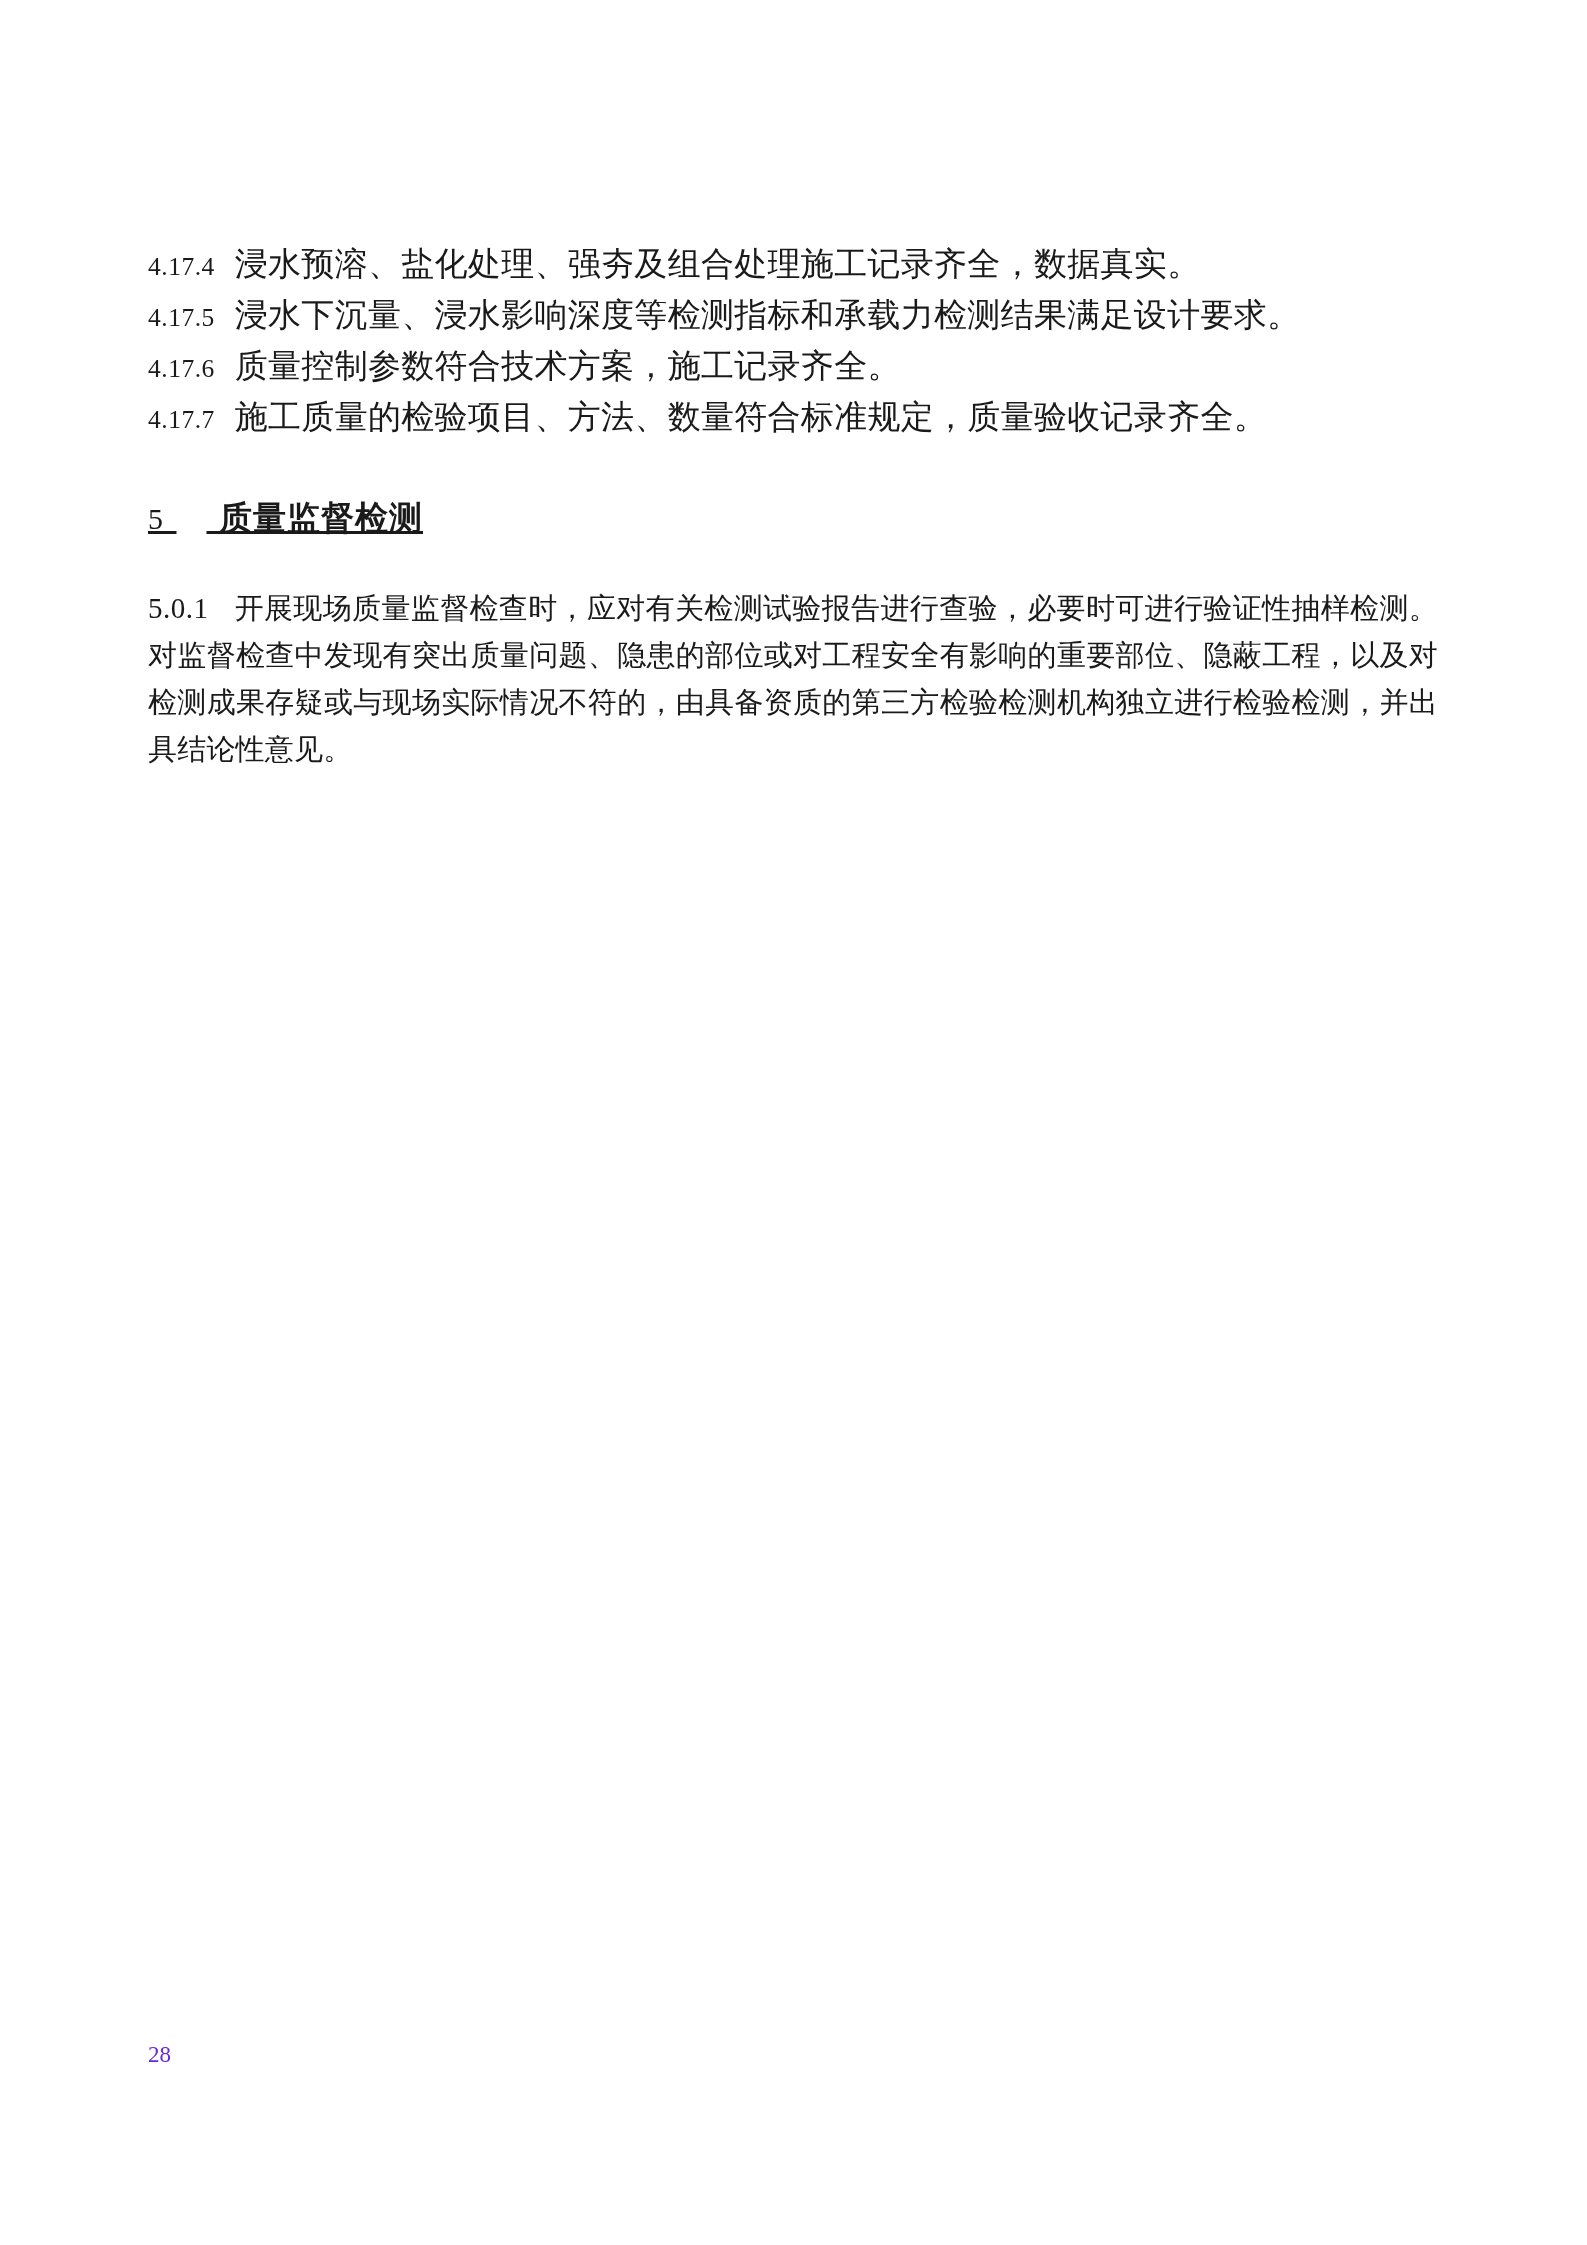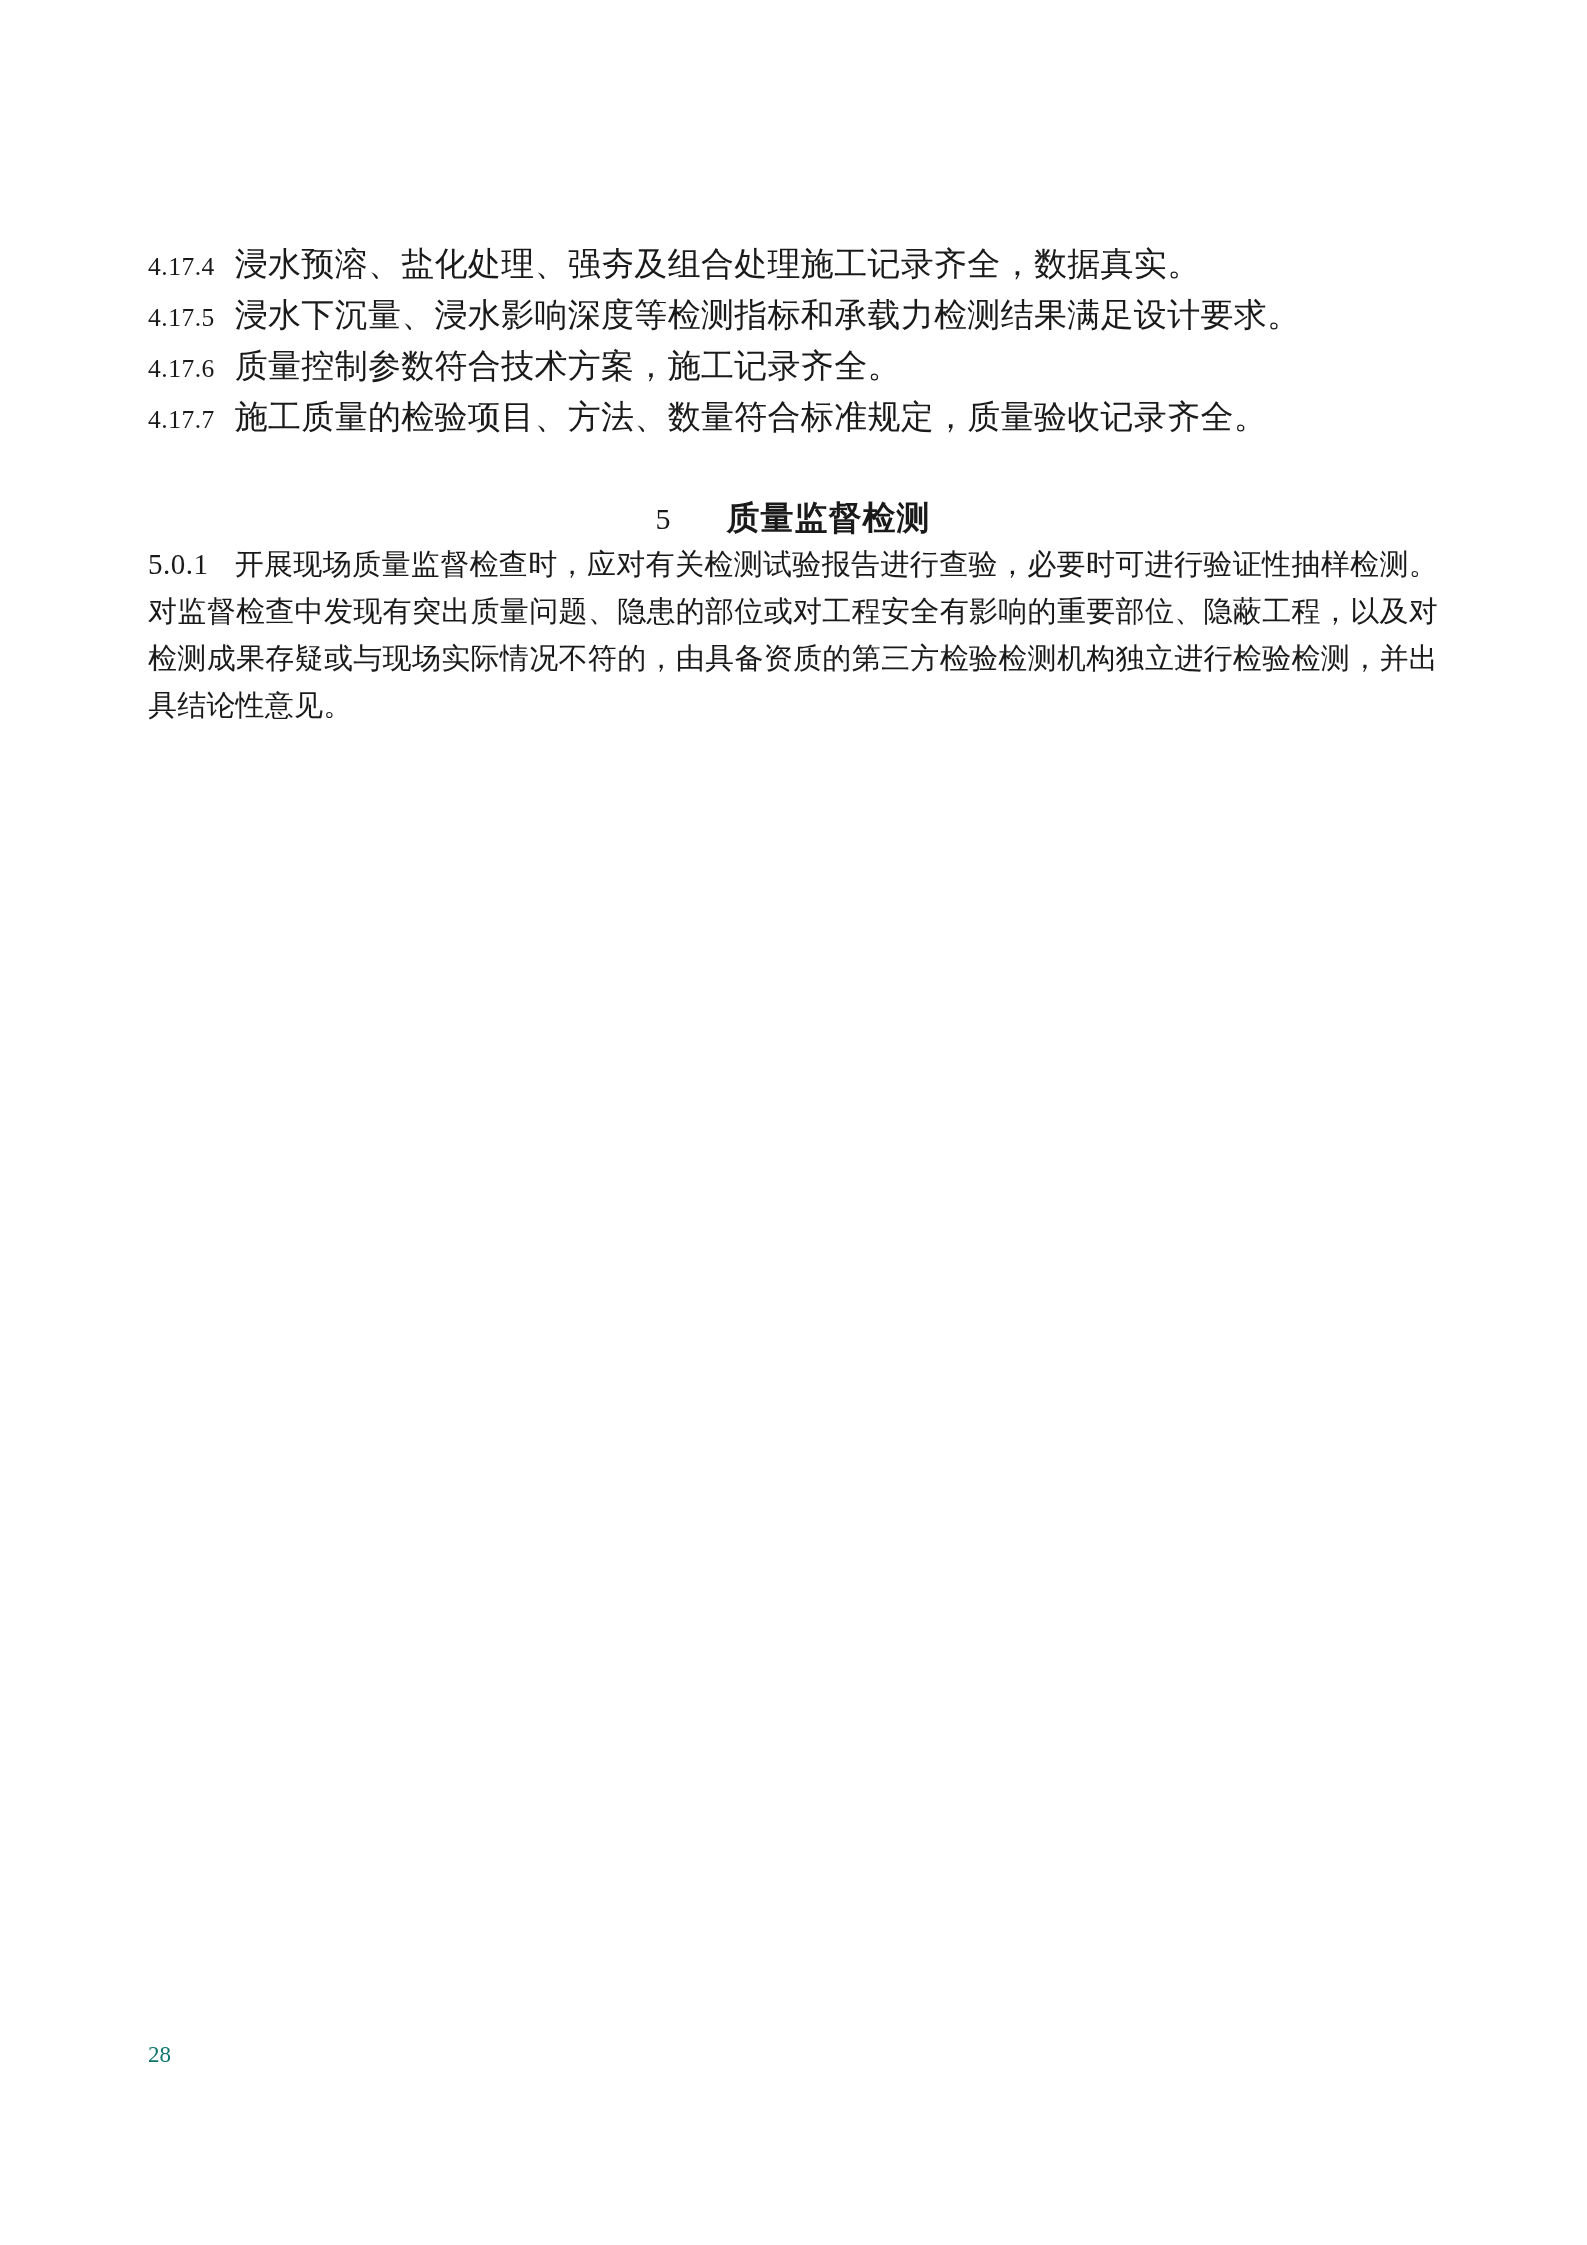--- a/index.html
+++ b/index.html
@@ -47,26 +47,27 @@
   .clause .txt {
     flex: 1 1 auto;
     margin-left: 20px;
     font-family: "DejaVu Sans", "Liberation Sans", sans-serif;
     font-size: 33px;
     letter-spacing: 0.3px;
   }
 
   
   .chapter {
-    text-align: center;
     margin-top: 52px;
+    margin-bottom: 44px;
     font-family: "DejaVu Sans", "Liberation Sans", sans-serif;
     font-weight: bold;
     font-size: 33px;
     letter-spacing: 1px;
+    text-decoration: underline;
   }
   .chapter .ch-num {
     font-weight: normal;
     font-family: "Liberation Serif", "DejaVu Serif", serif;
     font-size: 30px;
   }
   .chapter .ch-gap {
     display: inline-block;
     width: 30px;
   }
@@ -89,21 +90,21 @@
     width: 26px;
   }
 
   
   .folio {
     position: absolute;
     left: 148px;
     top: 2042px;
     font-family: "Liberation Serif", "DejaVu Serif", serif;
     font-size: 23px;
-    color: #0f766e;
+    color: #6d28d9;
   }
 </style>
 </head>
 <body>
 
 <div class="page">
   <div class="content">
 
     <div class="clause-list">
 

